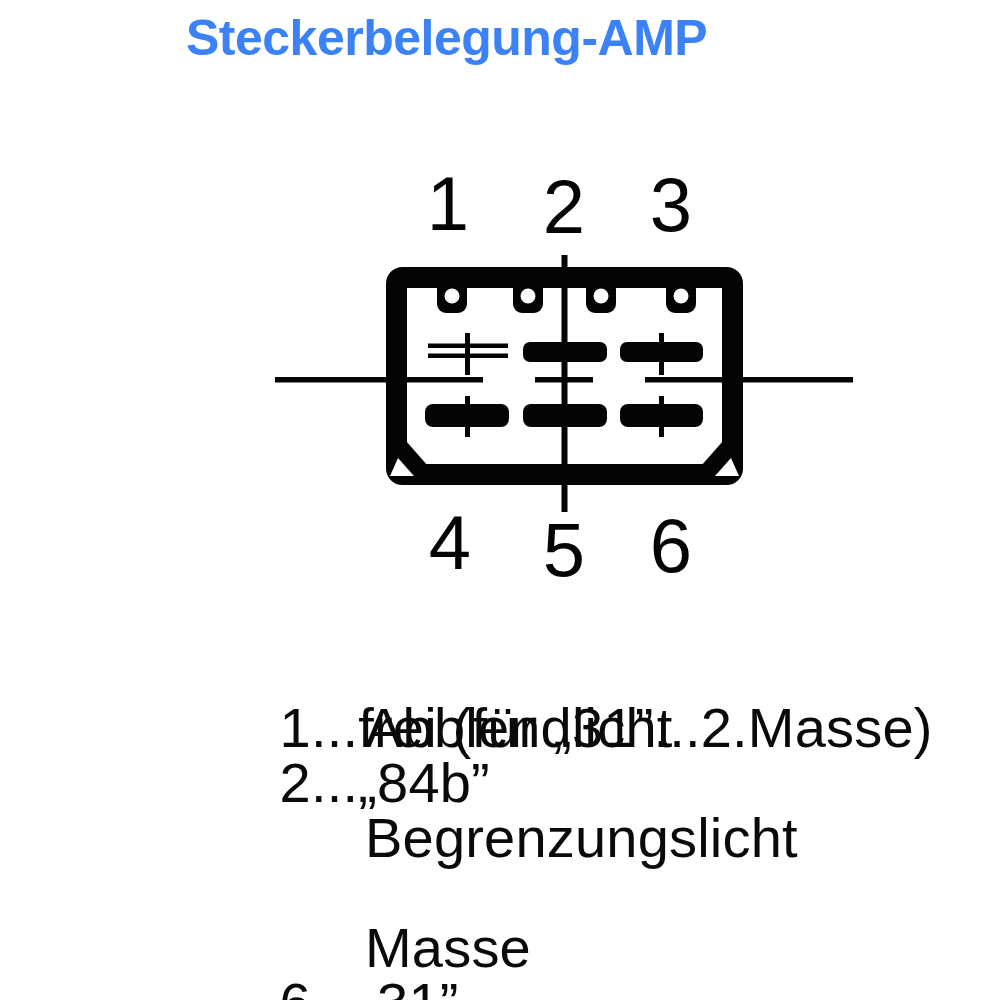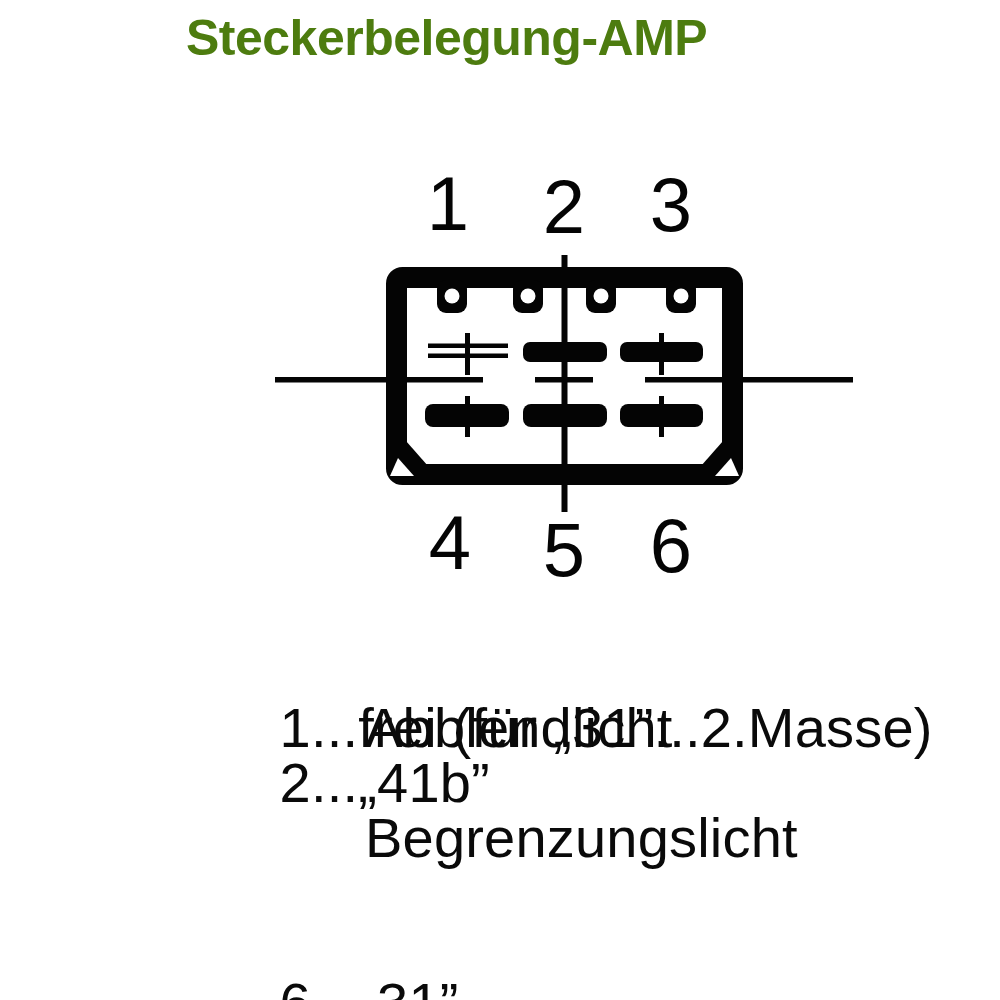--- a/index.html
+++ b/index.html
@@ -10,21 +10,21 @@
     position: relative;
     overflow: hidden;
   }
   .page { position: absolute; inset: 0; background: #ffffff; }
   .title {
     position: absolute;
     left: 186px; top: 9px;
     font-size: 50px;
     font-weight: bold;
     letter-spacing: -0.5px;
-    color: #4d7c0f;
+    color: #3b82f6;
     white-space: pre;
   }
   .diagram {
     position: absolute; inset: 0;
     width: 1000px; height: 1000px;
   }
   .diagram text {
     font-family: "Liberation Sans", sans-serif;
     font-size: 76px;
     fill: #040404;
@@ -116,28 +116,29 @@
     <text x="564" y="576">5</text>
     <text x="671" y="572">6</text>
   </svg>
 
   <div class="legend">
     <div class="legend-row">
       <span class="legend-lbl">1...frei (für „31”...2.Masse)</span>
       <span class="legend-fn"></span>
     </div>
     <div class="legend-row">
-      <span class="legend-lbl">2...„41b”</span>
+      <span class="legend-lbl">2...„84b”</span>
       <span class="legend-fn">Abblendlicht</span>
     </div>
     <div class="legend-row">
     </div>
     <div class="legend-row">
       <span class="legend-fn">Begrenzungslicht</span>
     </div>
     <div class="legend-row">
     </div>
     <div class="legend-row">
       <span class="legend-lbl">6...„31”</span>
+      <span class="legend-fn">Masse</span>
     </div>
   </div>
 
 </div>
 
 </body></html>

